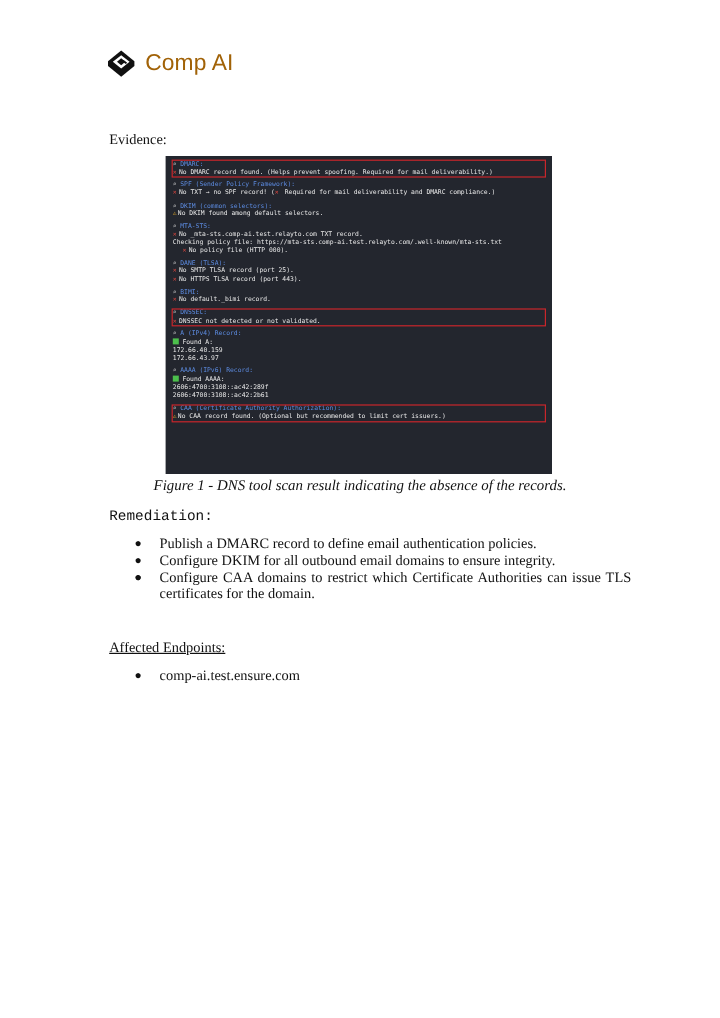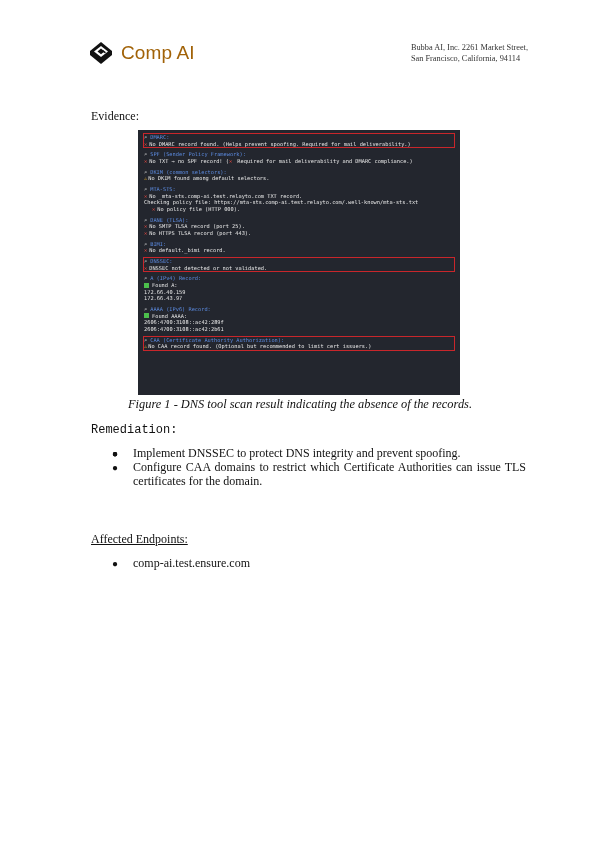--- a/index.html
+++ b/index.html
@@ -40,24 +40,20 @@
 
 <div class="header">
   <div class="logo">
     <svg viewBox="0 0 26 26">
       <path d="M13 2 L24 11 L24 15 L13 24 L2 15 L2 11 Z" fill="#111"></path>
       <path d="M13 6 L20 11.5 L13 17 L6 11.5 Z" fill="#fff"></path>
       <path d="M13 8.6 L16.5 11.5 L13 14.3 L9.5 11.5 Z" fill="#111"></path>
       <path d="M15 10 L18 12.3 L16.8 13.3 L13.8 11 Z" fill="#111"></path>
     </svg>
     <span class="logo-text">Comp AI</span>
-  </div>
-  <div class="address">
-    <div>Bubba AI, Inc. 2261 Market Street,</div>
-    <div>San Francisco, California, 94114</div>
   </div>
 </div>
 
 <div class="section-label" style="top:109px;font-family:Liberation Serif, serif;">Evidence:</div>
 
 <div class="terminal" id="terminal">
     <div class="t-group hl">
       <div class="t-head t-line"><span class="mag">⌕</span><span>DMARC:</span></div>
       <div class="t-line"><span class="x">✕</span><span>No DMARC record found. (Helps prevent spoofing. Required for mail deliverability.)</span></div>
     </div>
@@ -104,23 +100,23 @@
       <div class="t-head t-line"><span class="mag">⌕</span><span>CAA (Certificate Authority Authorization):</span></div>
       <div class="t-line"><span class="warn">⚠</span><span>No CAA record found. (Optional but recommended to limit cert issuers.)</span></div>
     </div>
   </div>
 
 <div class="caption">Figure 1 - DNS tool scan result indicating the absence of the records.</div>
 
 <div class="section-label" style="top:423px;font-family:Liberation Mono, monospace;">Remediation:</div>
 
 <ul class="bullets" style="top:447px;">
+  <li><span class="dot">●</span><span>Publish a DMARC record to define email authentication policies.</span></li>
+  <li><span class="dot">●</span><span>Configure DKIM for all outbound email domains to ensure integrity.</span></li>
   <li><span class="dot">●</span></li>
-  <li><span class="dot">●</span></li>
-  <li><span class="dot">●</span><span>Implement DNSSEC to protect DNS integrity and prevent spoofing.</span></li>
   <li><span class="dot">●</span><span>Configure CAA domains to restrict which Certificate Authorities can issue TLS certificates for the domain.</span></li>
 </ul>
 
 <div class="section-label" style="top:532px;text-decoration:underline;">Affected Endpoints:</div>
 
 <ul class="bullets" style="top:557px;">
   <li><span class="dot">●</span><span>comp-ai.test.ensure.com</span></li>
 </ul>
 
 </body></html>

